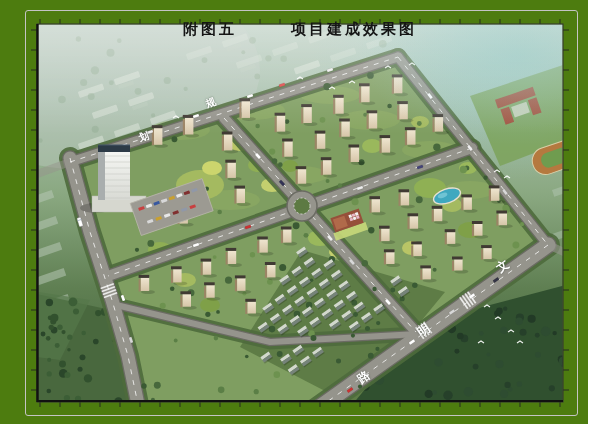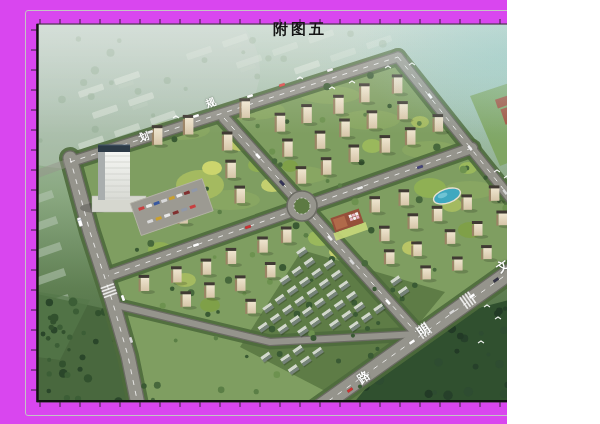--- a/index.html
+++ b/index.html
@@ -1,16 +1,16 @@
 <!DOCTYPE html>
 <html><head>
 <meta charset="utf-8">
 <style>
   html,body{margin:0;padding:0;background:#fff;}
-  .page{position:relative;width:507px;height:424px;background:#d946ef;overflow:hidden;
+  .page{position:relative;width:588px;height:424px;background:#4d7c0f;overflow:hidden;
         font-family:"Liberation Serif","DejaVu Serif",serif;}
   .page-border{position:absolute;left:25px;top:10px;width:551px;height:404px;
         border:1px solid #c4c4c4;border-radius:3px;pointer-events:none;}
   .stage{position:absolute;left:0;top:0;width:600px;height:424px;}
   .fig-title{position:absolute;left:37px;top:21px;width:526px;display:flex;
         justify-content:center;gap:54px;color:#151515;font-weight:bold;
         font-size:15px;letter-spacing:3px;line-height:17px;}
   .road-label{position:absolute;color:#fff;font-weight:bold;
         text-shadow:0 0 2px rgba(40,50,40,.65);transform-origin:center;
         font-family:"Liberation Serif","DejaVu Serif",serif;}
@@ -1059,20 +1059,21 @@
         </g>
         <g fill="none">
           <rect x="37" y="24" width="526" height="378" stroke="#333" stroke-width="1"></rect>
           <line x1="37.5" y1="24" x2="37.5" y2="402" stroke="#111" stroke-width="2.4"></line>
           <line x1="37" y1="401" x2="563" y2="401" stroke="#111" stroke-width="2"></line>
         </g>
       </svg>
   </div>
   <div class="fig-title">
     <span>附图五</span>
+    <span>项目建成效果图</span>
   </div>
   <div id="labels" class="stage" style="pointer-events:none">
       <span class="road-label" style="left: 206px; top: 96px; font-size: 10px; transform: rotate(-20deg);">规</span>
       <span class="road-label" style="left: 139px; top: 130px; font-size: 10px; transform: rotate(-20deg);">划</span>
       <span class="road-label" style="left: 497px; top: 258px; font-size: 12px; transform: rotate(-35deg);">文</span>
       <span class="road-label" style="left: 418px; top: 322px; font-size: 12px; transform: rotate(-35deg);">明</span>
       <span class="road-label" style="left: 358px; top: 369px; font-size: 12px; transform: rotate(-35deg);">路</span>
     </div>
   <div class="page-border"></div>
 </div>

